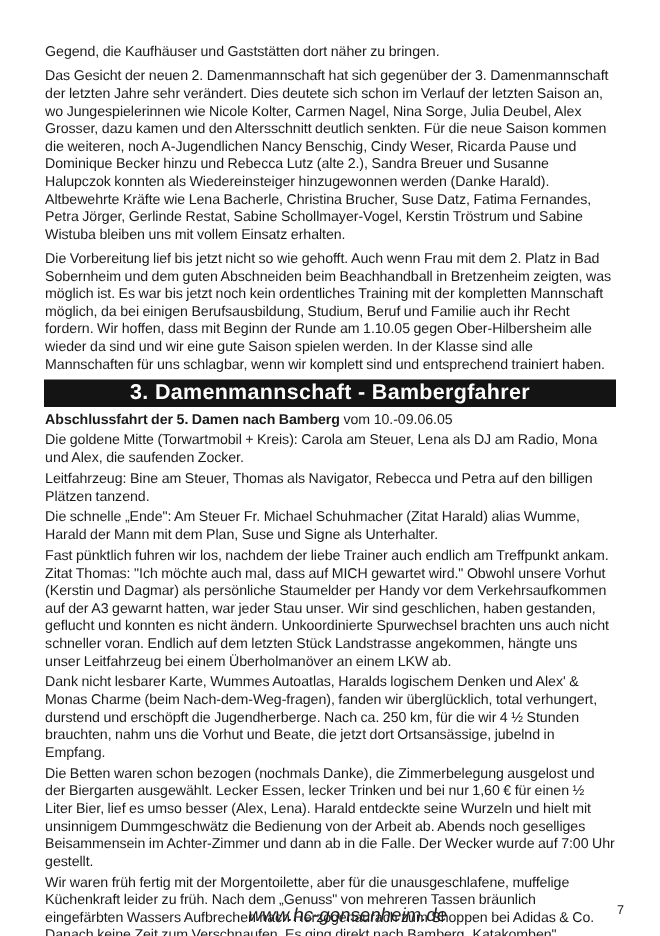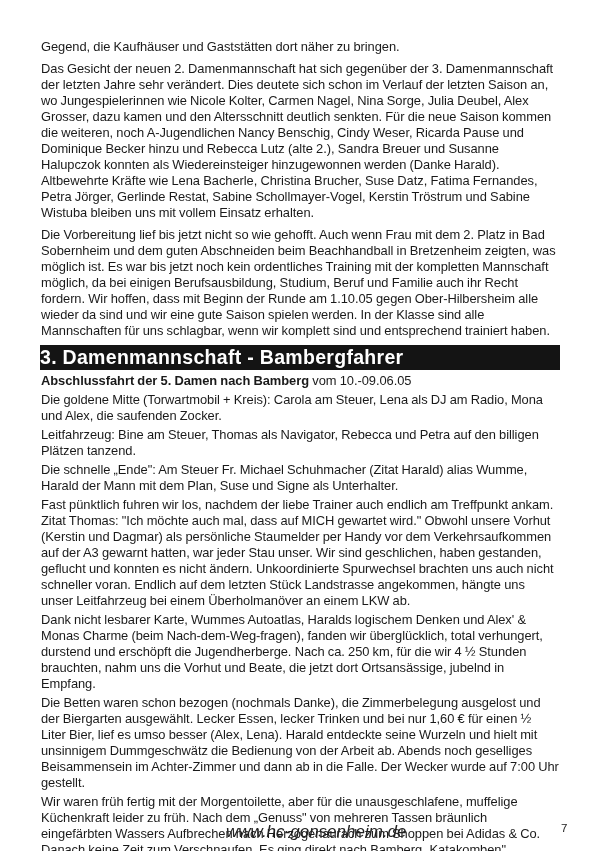--- a/index.html
+++ b/index.html
@@ -9,21 +9,21 @@
     }
     .page { position: absolute; left: 40px; top: 38px; width: 520px; }
     p {
       margin: 1px; font-size: 12.9px; line-height: 16px;
       letter-spacing: -0.05px; word-spacing: -0.3px;
     }
     p.gap { margin-bottom: 6px; }
     p.tight { margin-bottom: 3px; }
     .header-bar {
       background: #141414; color: #ffffff; height: 25px; line-height: 25px;
-      text-align: left; font-size: 19.5px; font-weight: bold;
+      text-align: center; font-size: 19.5px; font-weight: bold;
       margin-top: 4px; margin-bottom: 3px; letter-spacing: 0.3px;
     }
     .bold { font-weight: bold; }
     .footer-url { position: absolute; top: 822px; left: 226px; font-size: 17px; color: #222; font-style: italic; }
     .page-number { position: absolute; top: 822px; left: 561px; font-size: 11.5px; color: #222; }
   </style>
 </head>
 <body>
 
 <div class="page">

